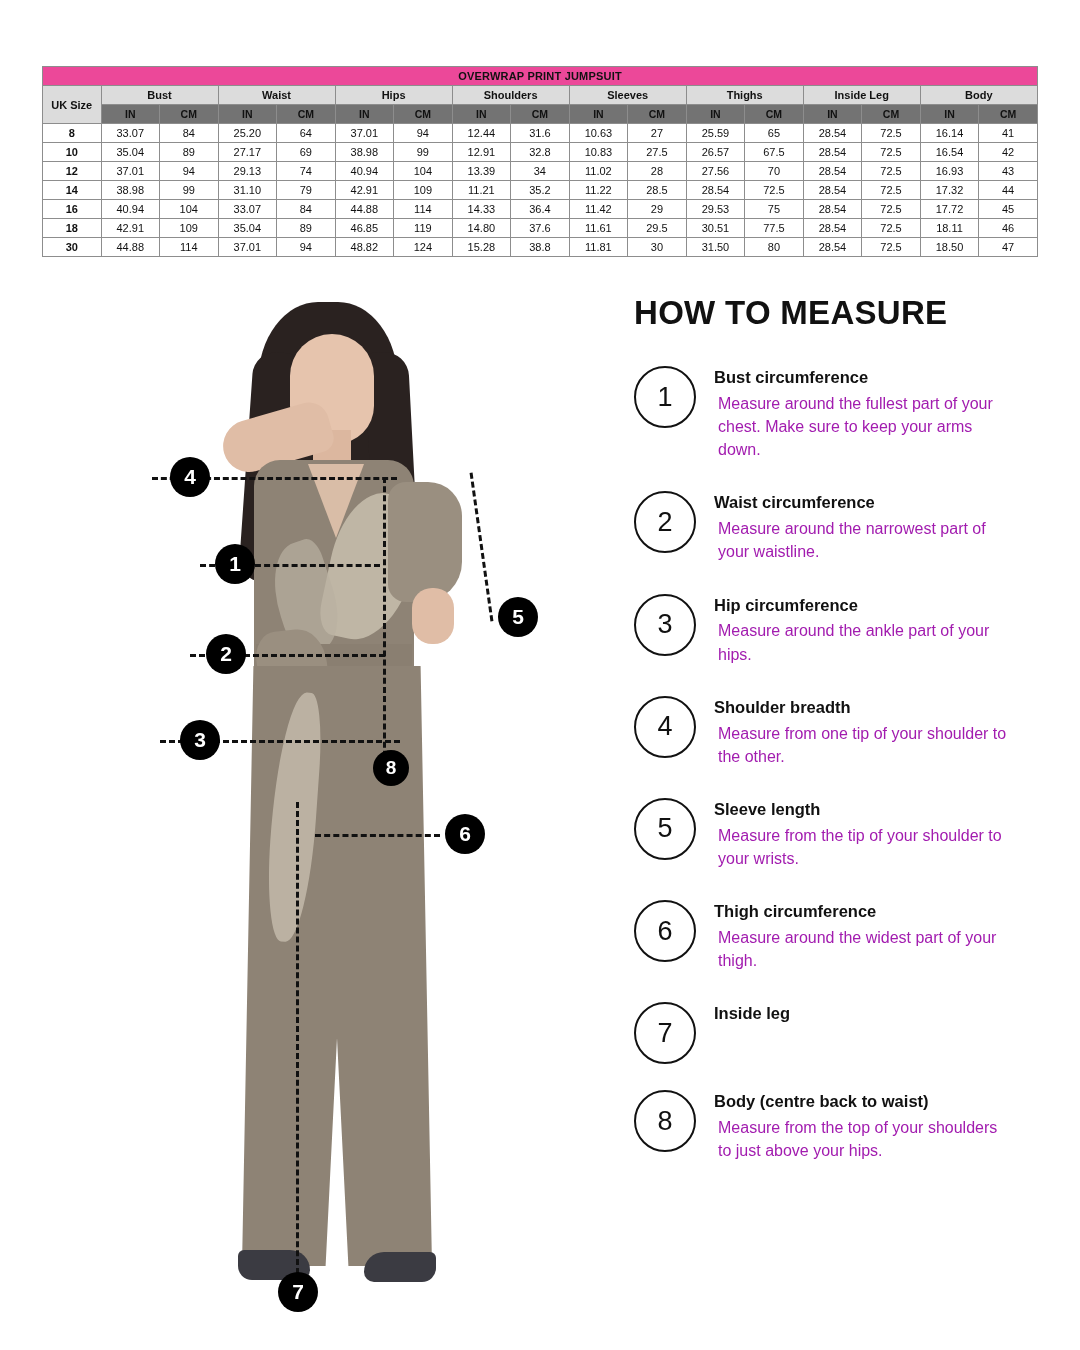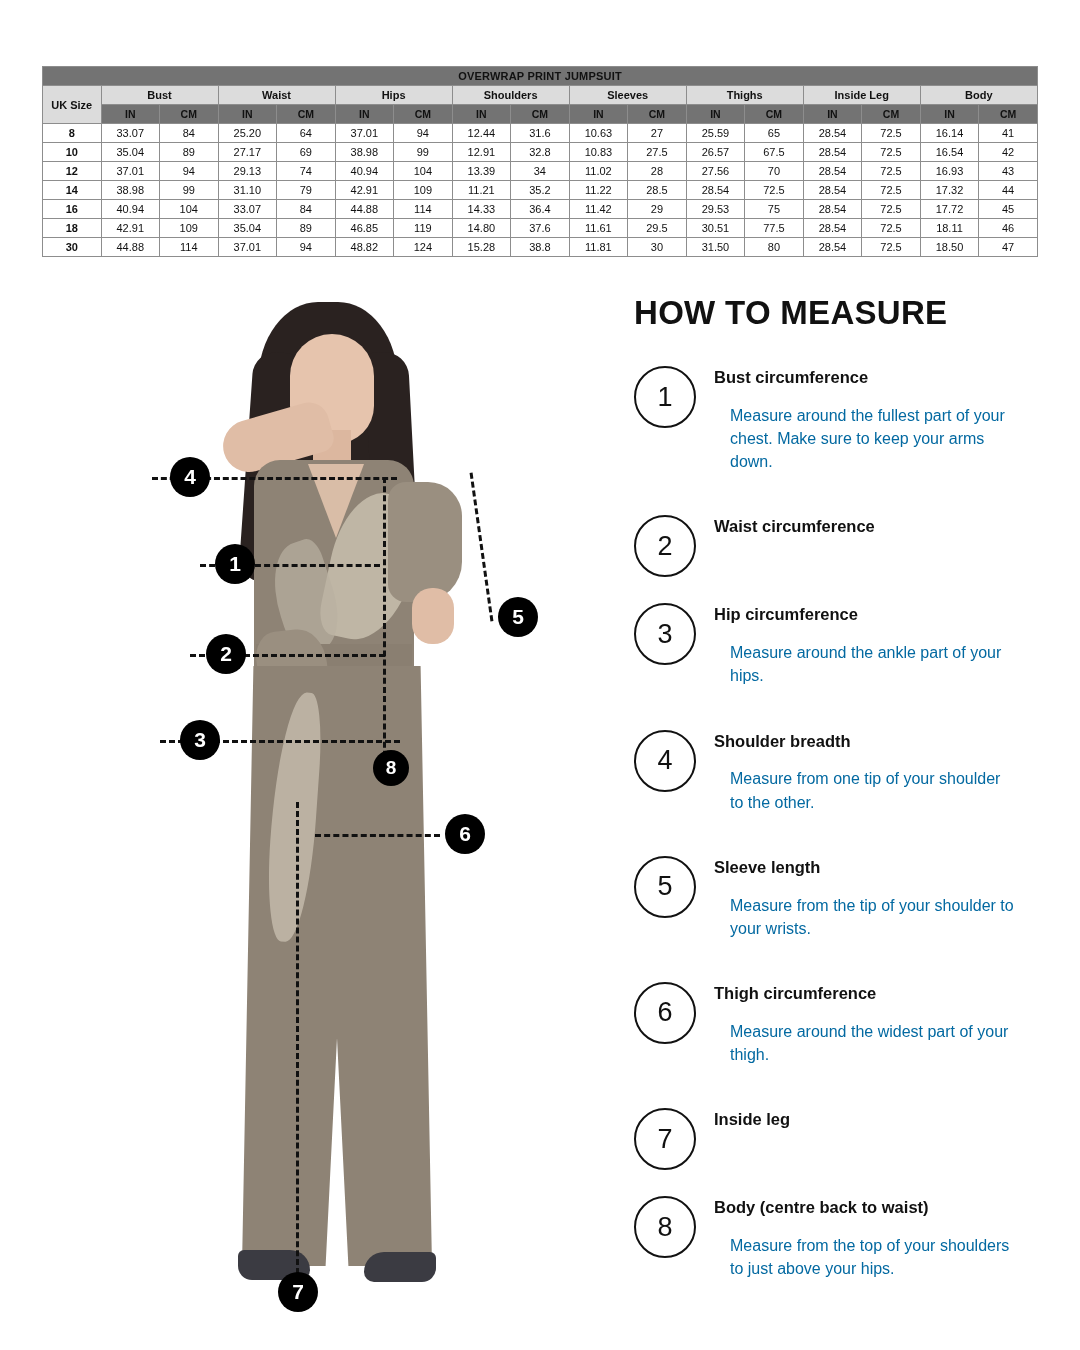--- a/index.html
+++ b/index.html
@@ -26,21 +26,21 @@
     table-layout: fixed;
   }
   table.size-table td, table.size-table th {
     border: 1px solid #8d8d8d;
     text-align: center;
     padding: 2px 0 2px 0;
     height: 18px;
     line-height: 14px;
   }
   .title-row td {
-    background: #737373;
+    background: #ec4899;
     font-weight: bold;
     font-size: 11px;
     letter-spacing: .2px;
     height: 17px;
   }
   .grp-row td {
     background: #dcdcdc;
     font-weight: bold;
     font-size: 11px;
   }
@@ -182,21 +182,21 @@
   .step-num {
     flex: 0 0 62px;
     width: 62px; height: 62px;
     border: 2px solid #111; border-radius: 50%;
     display: flex; align-items: center; justify-content: center;
     font-size: 27px; color: #111;
     margin-right: 18px;
   }
   .step-body { padding-top: 2px; }
   .step-title { font-size: 16.5px; font-weight: bold; margin: 0 0 4px 0; line-height: 1.2; }
-  .step-text { font-size: 16px; line-height: 1.45; margin: 16px; color: #0369a1; max-width: 292px; }
+  .step-text { font-size: 16px; line-height: 1.45; margin: 4px; color: #a21caf; max-width: 292px; }
 </style>
 </head>
 <body>
 
 <div class="page">
 
   <div class="table-wrap">
     <table class="size-table">
       <tbody>
           <tr class="title-row">
@@ -420,20 +420,21 @@
         <div class="step-body">
           <p class="step-title">Bust circumference</p>
           <p class="step-text">Measure around the fullest part of your chest. Make sure to keep your arms down.</p>
         </div>
       </div>
 
       <div class="step">
         <div class="step-num">2</div>
         <div class="step-body">
           <p class="step-title">Waist circumference</p>
+          <p class="step-text">Measure around the narrowest part of your waistline.</p>
         </div>
       </div>
 
       <div class="step">
         <div class="step-num">3</div>
         <div class="step-body">
           <p class="step-title">Hip circumference</p>
           <p class="step-text">Measure around the ankle part of your hips.</p>
         </div>
       </div>

